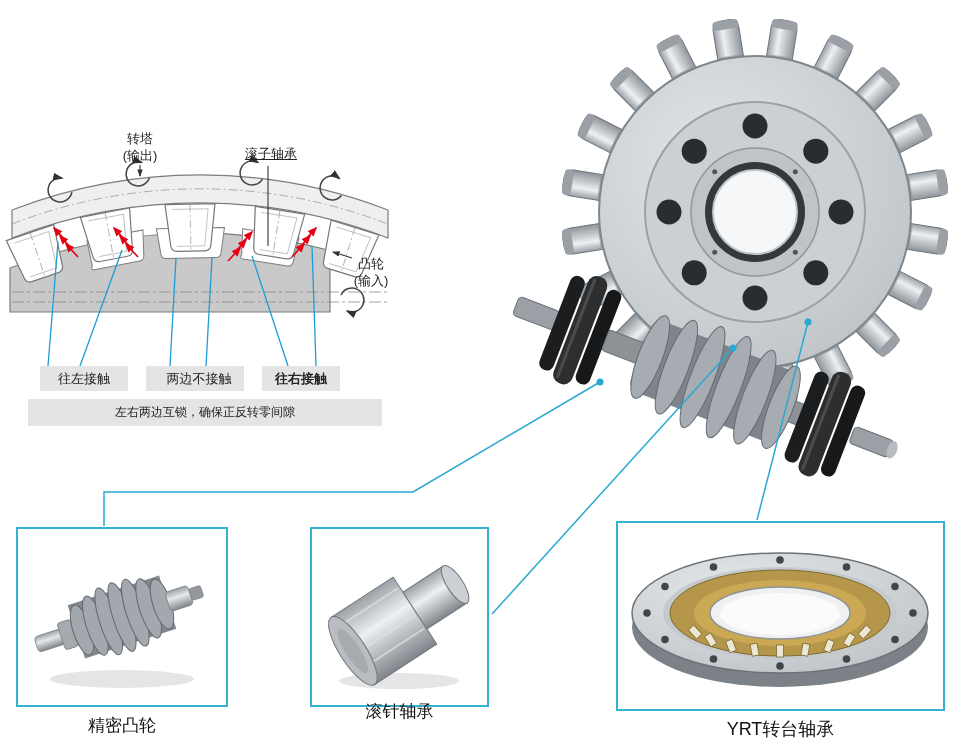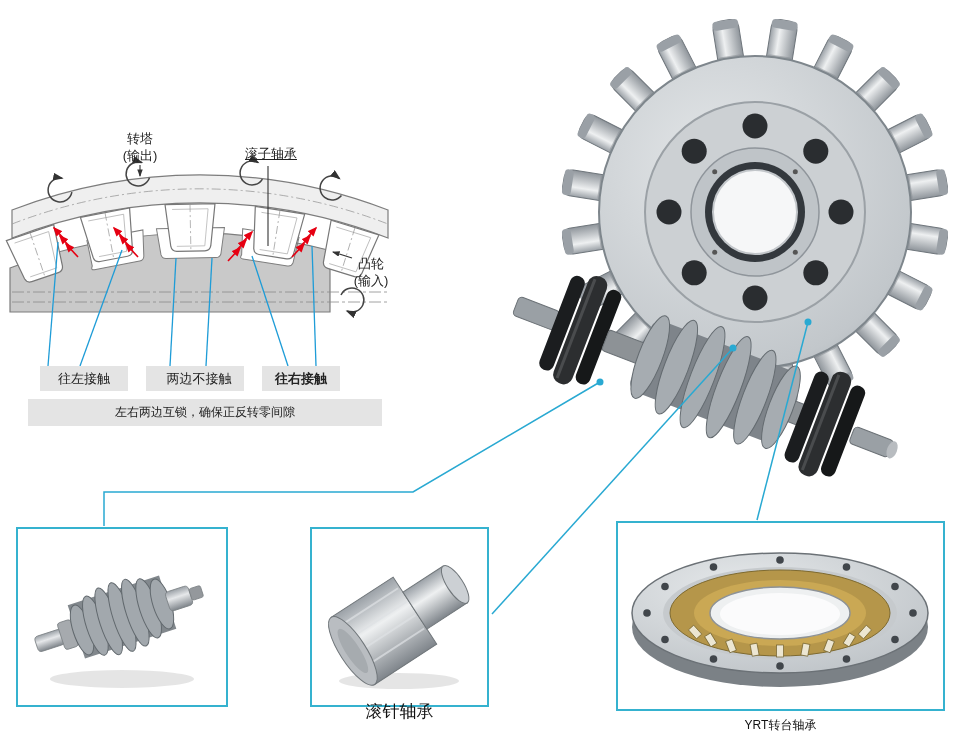--- a/index.html
+++ b/index.html
@@ -12,21 +12,21 @@
        display:flex;align-items:center;justify-content:center;}
   .caption{position:absolute;left:28px;top:399px;width:354px;height:27px;background:#e4e4e4;
        font-size:12px;color:#222;display:flex;align-items:center;justify-content:center;}
   .pbox{position:absolute;background:#fff;border:2px solid #35b2cf;box-sizing:border-box;}
   #pbox-1{left:16px;top:527px;width:212px;height:180px;}
   #pbox-2{left:310px;top:527px;width:179px;height:180px;}
   #pbox-3{left:616px;top:521px;width:329px;height:190px;}
   .prod-label{position:absolute;font-size:17px;color:#111;text-align:center;}
   #plabel-1{left:16px;top:714px;width:212px;}
   #plabel-2{left:310px;top:700px;width:179px;}
-  #plabel-3{left:616px;top:717px;width:329px;font-size:12px;}
+  #plabel-3{left:616px;top:717px;width:329px;font-size:18px;}
   #lbl-turret{left:103px;top:131px;width:74px;}
   #lbl-roller{left:234px;top:146px;width:74px;text-decoration:underline;}
   #lbl-cam{left:344px;top:256px;width:54px;}
   #tag-left{left:40px;top:366px;width:88px;}
   #tag-mid{left:146px;top:366px;width:90px;padding-left:8px;}
   #tag-right{left:262px;top:366px;width:78px;font-weight:bold;}
 </style>
 </head>
 <body>
 
@@ -316,15 +316,16 @@
         <rect x="133.1" y="120.7" width="7" height="12" transform="rotate(-10.5 136.6 126.7)"></rect>
         <rect x="109.5" y="116.9" width="7" height="12" transform="rotate(-21 113 122.9)"></rect>
         <rect x="89.2" y="110.9" width="7" height="12" transform="rotate(-31.5 92.7 116.9)"></rect>
         <rect x="73.6" y="103" width="7" height="12" transform="rotate(-42 77.1 109)"></rect>
       </g>
       <ellipse cx="162" cy="90" rx="70" ry="26" fill="#eef0f1" stroke="#8d9297" stroke-width="1.5"></ellipse>
       <ellipse cx="162" cy="91" rx="60" ry="21" fill="#fbfbfc"></ellipse>
     </svg>
   </div>
 
+  <div class="prod-label" id="plabel-1">精密凸轮</div>
   <div class="prod-label" id="plabel-2">滚针轴承</div>
   <div class="prod-label" id="plabel-3">YRT转台轴承</div>
 </div>
 
 </body></html>

